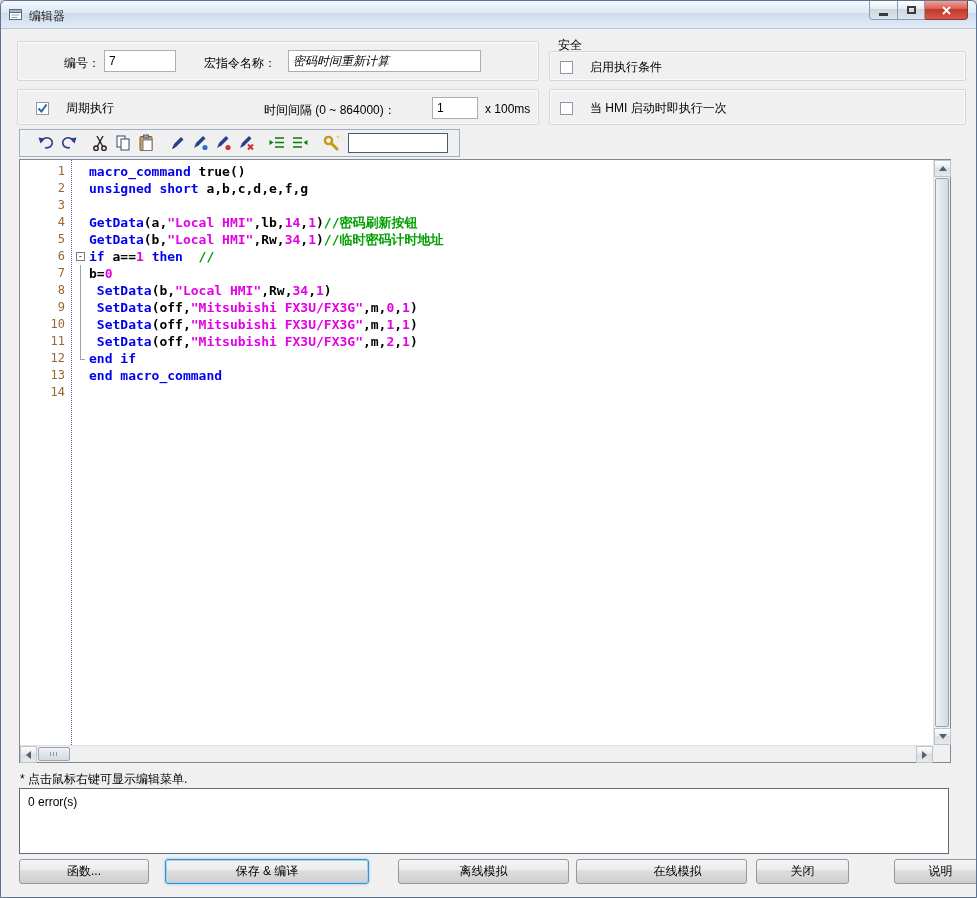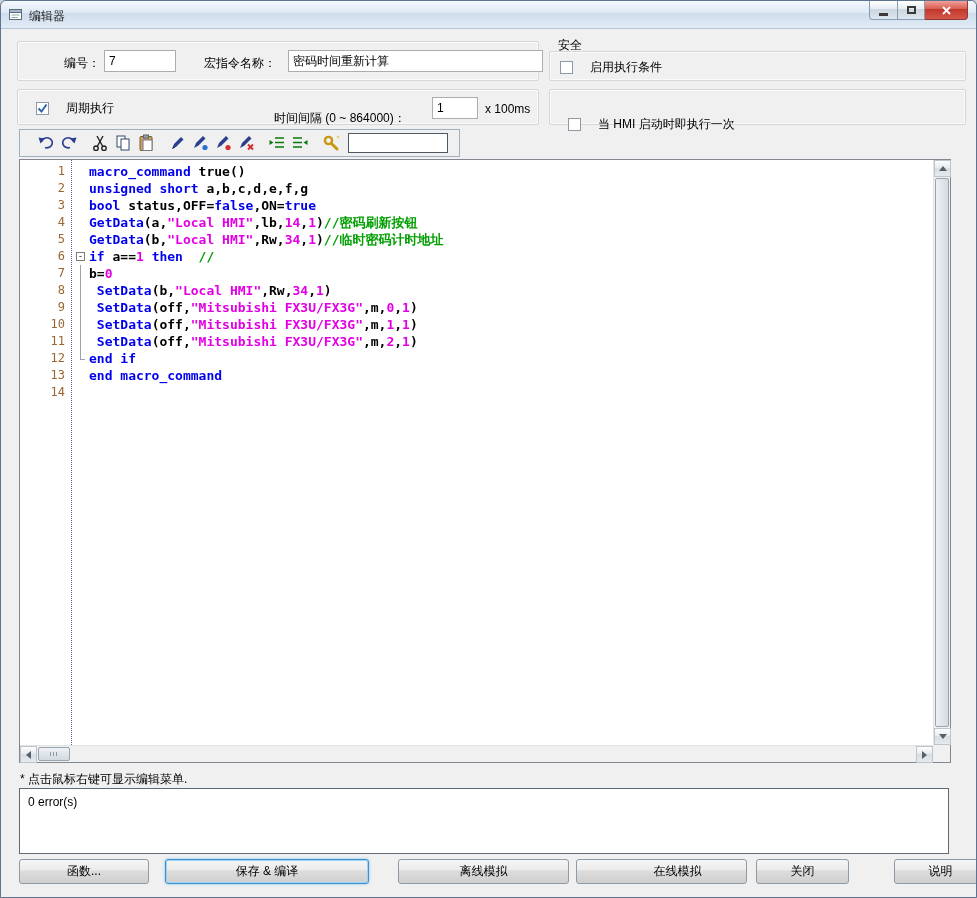--- a/index.html
+++ b/index.html
@@ -126,47 +126,47 @@
       </div>
     </div>
   </div>
 
   <div class="client">
 
     <div class="panel p-r1-left">
       <span class="lbl" style="left:46px; top:13px;">编号：</span>
       <input class="tbox" style="left: 86px; top: 8px; width: 72px;" value="7">
       <span class="lbl" style="left:186px; top:13px;">宏指令名称：</span>
-      <input class="tbox" style="left: 270px; top: 8px; width: 255px;" value="密码时间重新计算">
+      <input class="tbox" style="left: 270px; top: 8px; width: 193px; font-style: italic;" value="密码时间重新计算">
     </div>
 
     <span class="sec-title">安全</span>
     <div class="panel p-r1-right">
       <div class="cb-row" style="left:10px; top:7px;">
         <span class="cb"></span>
         <span>启用执行条件</span>
       </div>
     </div>
 
     <div class="panel p-r2-left">
       <div class="cb-row" style="left:18px; top:10px;">
         <span class="cb">
           <svg width="13" height="13" viewBox="0 0 13 13" style="position:absolute;left:-1px;top:-1px;">
             <polyline points="2.5,6.5 5.5,9.5 10.5,2.5" fill="none" stroke="#2d61a8" stroke-width="2"></polyline>
           </svg>
         </span>
         <span>周期执行</span>
       </div>
-      <span class="lbl" style="left:256px; top:12px;margin-top:8px;">时间间隔 (0 ~ 864000)：</span>
+      <span class="lbl" style="left:246px; top:12px;">时间间隔 (0 ~ 864000)：</span>
       <input class="tbox" style="left: 414px; top: 7px; width: 46px;" value="1">
       <span class="lbl" style="left:467px; top:12px;">x 100ms</span>
     </div>
 
     <div class="panel p-r2-right">
-      <div class="cb-row" style="left:10px; top:26px;margin-left:8px;">
+      <div class="cb-row" style="left:10px; top:10px;">
         <span class="cb"></span>
         <span>当 HMI 启动时即执行一次</span>
       </div>
     </div>
 
     <div class="toolbar">
       <div class="tb-btn">
         <svg width="20" height="20" viewBox="0 0 20 20">
           <path d="M5.5 8.5 A5.5 5 0 1 1 9 14.5" fill="none" stroke="#2b3f90" stroke-width="1.7"></path>
           <polygon points="2.5,4.5 9,5.5 4.5,10.5" fill="#2b3f90"></polygon>
@@ -270,21 +270,21 @@
             <div class="ln">9</div>
             <div class="ln">10</div>
             <div class="ln">11</div>
             <div class="ln">12</div>
             <div class="ln">13</div>
             <div class="ln">14</div>
           </div>
         <div class="code-area">
             <div class="crow"><span class="fcell"></span><span class="ctext"><span class="tok-kw">macro_command</span><span class="tok-pl"> true()</span></span></div>
             <div class="crow"><span class="fcell"></span><span class="ctext"><span class="tok-kw">unsigned short</span><span class="tok-pl"> a,b,c,d,e,f,g</span></span></div>
-            <div class="crow"><span class="fcell"></span><span class="ctext"><span class="tok-kw">bool</span><span class="tok-pl"> status,OFF=</span><span class="tok-kw">false</span><span class="tok-pl">,ON=</span><span class="tok-kw">true</span></span></div>
+            <div class="crow"><span class="fcell"></span></div>
             <div class="crow"><span class="fcell"></span><span class="ctext"><span class="tok-fn">GetData</span><span class="tok-pl">(a,</span><span class="tok-str">"Local HMI"</span><span class="tok-pl">,lb,</span><span class="tok-num">14</span><span class="tok-pl">,</span><span class="tok-num">1</span><span class="tok-pl">)</span><span class="tok-cmt">//密码刷新按钮</span></span></div>
             <div class="crow"><span class="fcell"></span><span class="ctext"><span class="tok-fn">GetData</span><span class="tok-pl">(b,</span><span class="tok-str">"Local HMI"</span><span class="tok-pl">,Rw,</span><span class="tok-num">34</span><span class="tok-pl">,</span><span class="tok-num">1</span><span class="tok-pl">)</span><span class="tok-cmt">//临时密码计时地址</span></span></div>
             <div class="crow"><span class="fcell f-start"><span class="fbox">-</span></span><span class="ctext"><span class="tok-kw">if</span><span class="tok-pl"> a==</span><span class="tok-num">1</span><span class="tok-pl"> </span><span class="tok-kw">then</span><span class="tok-pl">  </span><span class="tok-cmt">//</span></span></div>
             <div class="crow"><span class="fcell f-mid"></span><span class="ctext"><span class="tok-pl">b=</span><span class="tok-num">0</span></span></div>
             <div class="crow"><span class="fcell f-mid"></span><span class="ctext"><span class="tok-pl"> </span><span class="tok-fn">SetData</span><span class="tok-pl">(b,</span><span class="tok-str">"Local HMI"</span><span class="tok-pl">,Rw,</span><span class="tok-num">34</span><span class="tok-pl">,</span><span class="tok-num">1</span><span class="tok-pl">)</span></span></div>
             <div class="crow"><span class="fcell f-mid"></span><span class="ctext"><span class="tok-pl"> </span><span class="tok-fn">SetData</span><span class="tok-pl">(off,</span><span class="tok-str">"Mitsubishi FX3U/FX3G"</span><span class="tok-pl">,m,</span><span class="tok-num">0</span><span class="tok-pl">,</span><span class="tok-num">1</span><span class="tok-pl">)</span></span></div>
             <div class="crow"><span class="fcell f-mid"></span><span class="ctext"><span class="tok-pl"> </span><span class="tok-fn">SetData</span><span class="tok-pl">(off,</span><span class="tok-str">"Mitsubishi FX3U/FX3G"</span><span class="tok-pl">,m,</span><span class="tok-num">1</span><span class="tok-pl">,</span><span class="tok-num">1</span><span class="tok-pl">)</span></span></div>
             <div class="crow"><span class="fcell f-mid"></span><span class="ctext"><span class="tok-pl"> </span><span class="tok-fn">SetData</span><span class="tok-pl">(off,</span><span class="tok-str">"Mitsubishi FX3U/FX3G"</span><span class="tok-pl">,m,</span><span class="tok-num">2</span><span class="tok-pl">,</span><span class="tok-num">1</span><span class="tok-pl">)</span></span></div>
             <div class="crow"><span class="fcell f-end"></span><span class="ctext"><span class="tok-kw">end if</span></span></div>
             <div class="crow"><span class="fcell"></span><span class="ctext"><span class="tok-kw">end macro_command</span></span></div>

